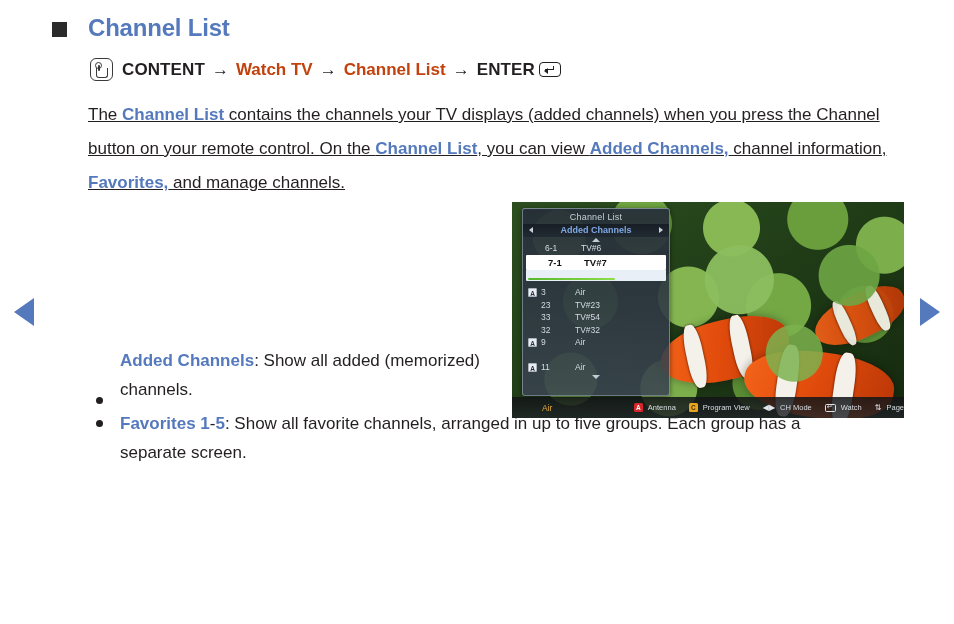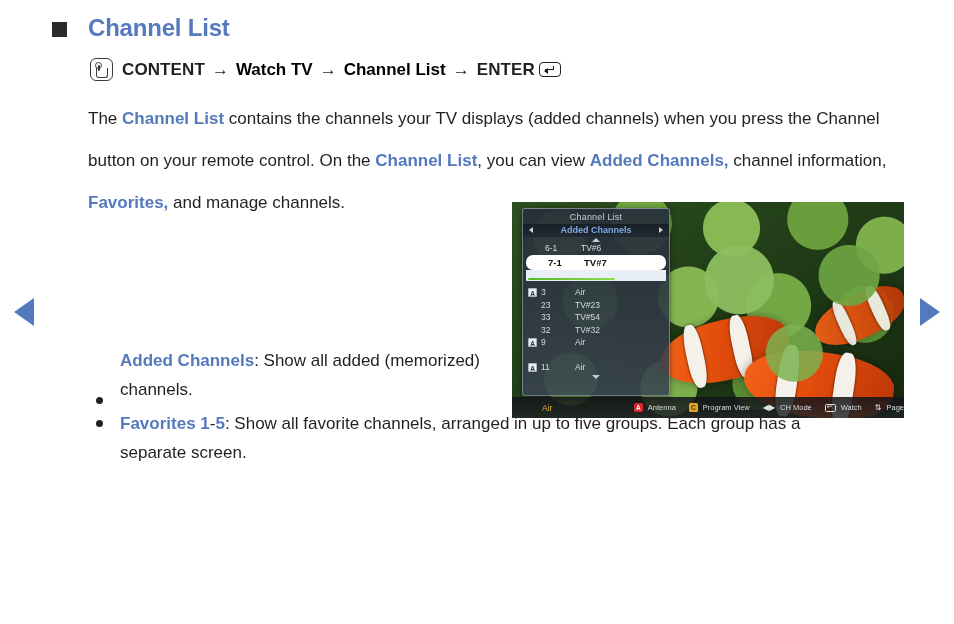--- a/index.html
+++ b/index.html
@@ -111,21 +111,21 @@
     background: #3a3a3a;
     border-radius: 1px;
   }
   .crumb-strong {
     font-weight: bold;
     color: #231f20;
     letter-spacing: 0.1px;
   }
   .crumb-blue {
     font-weight: bold;
-    color: #000000;
+    color: #c2410c;
   }
   .crumb-sep {
     color: #231f20;
     margin: 0 7px;
     font-size: 17px;
   }
   .enter-icon {
     display: inline-block;
     width: 22px;
     height: 15px;
@@ -159,22 +159,23 @@
     border-right: 4px solid #231f20;
   }
 
   
   .body-para {
     position: absolute;
     left: 88px;
     top: 98px;
     width: 820px;
     font-size: 17px;
-    line-height: 42px;
+    line-height: 34px;
     color: #231f20;
+    text-decoration: underline;
   }
   .hl {
     color: #5479bd;
     font-weight: bold;
   }
 
   
   .note-block {
     position: absolute;
     left: 92px;
@@ -371,21 +372,21 @@
   }
   .cl-toprow .num { width: 36px; }
   .cl-sel {
     display: flex;
     background: #ffffff;
     color: #111111;
     font-weight: bold;
     padding: 2px 0 2px 22px;
     font-size: 9.5px;
     margin: 1px 3px 0;
-    border-radius: 7px;
+    border-radius: 1px;
   }
   .cl-sel .num { width: 36px; }
   .cl-progwrap {
     margin: 0 3px;
     background: #e9eff6;
     height: 11px;
     position: relative;
     border-radius: 0 0 1px 1px;
   }
   .cl-prog {

